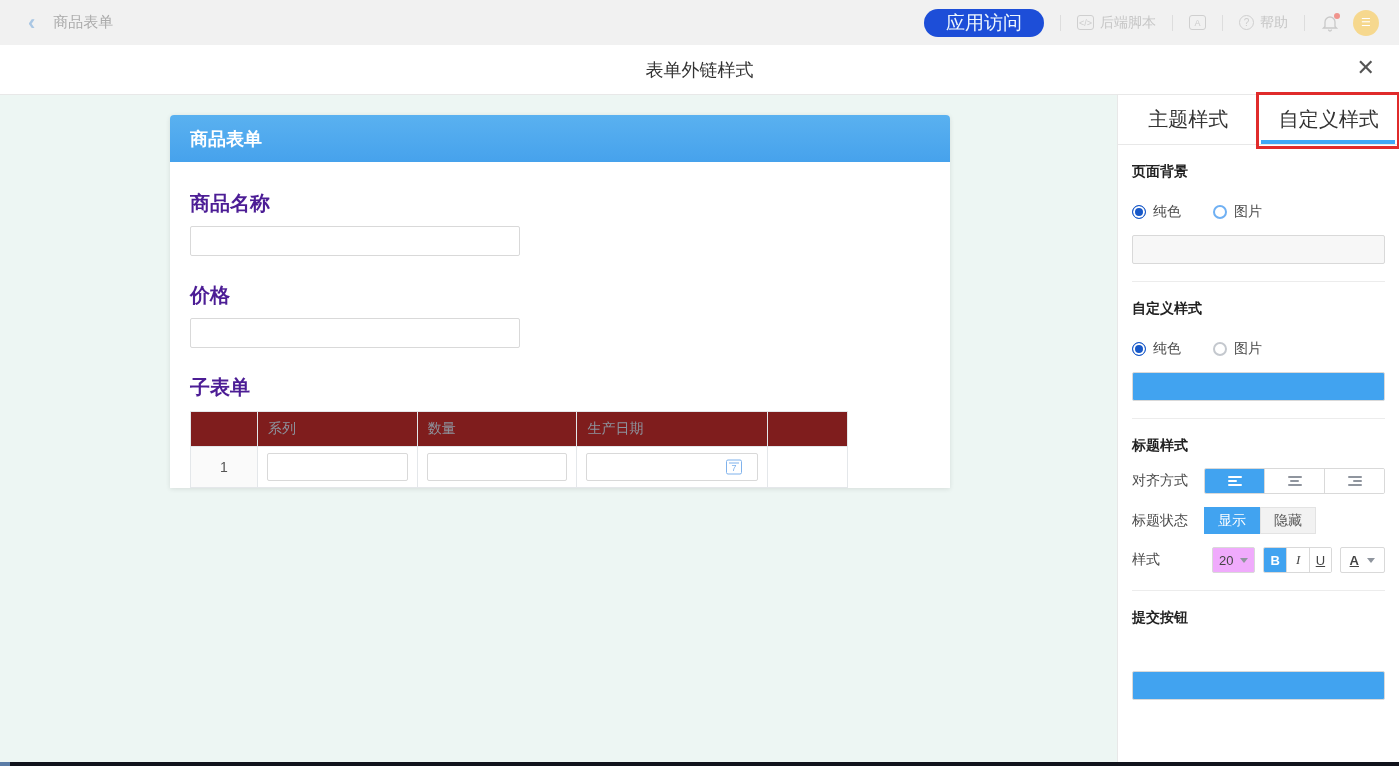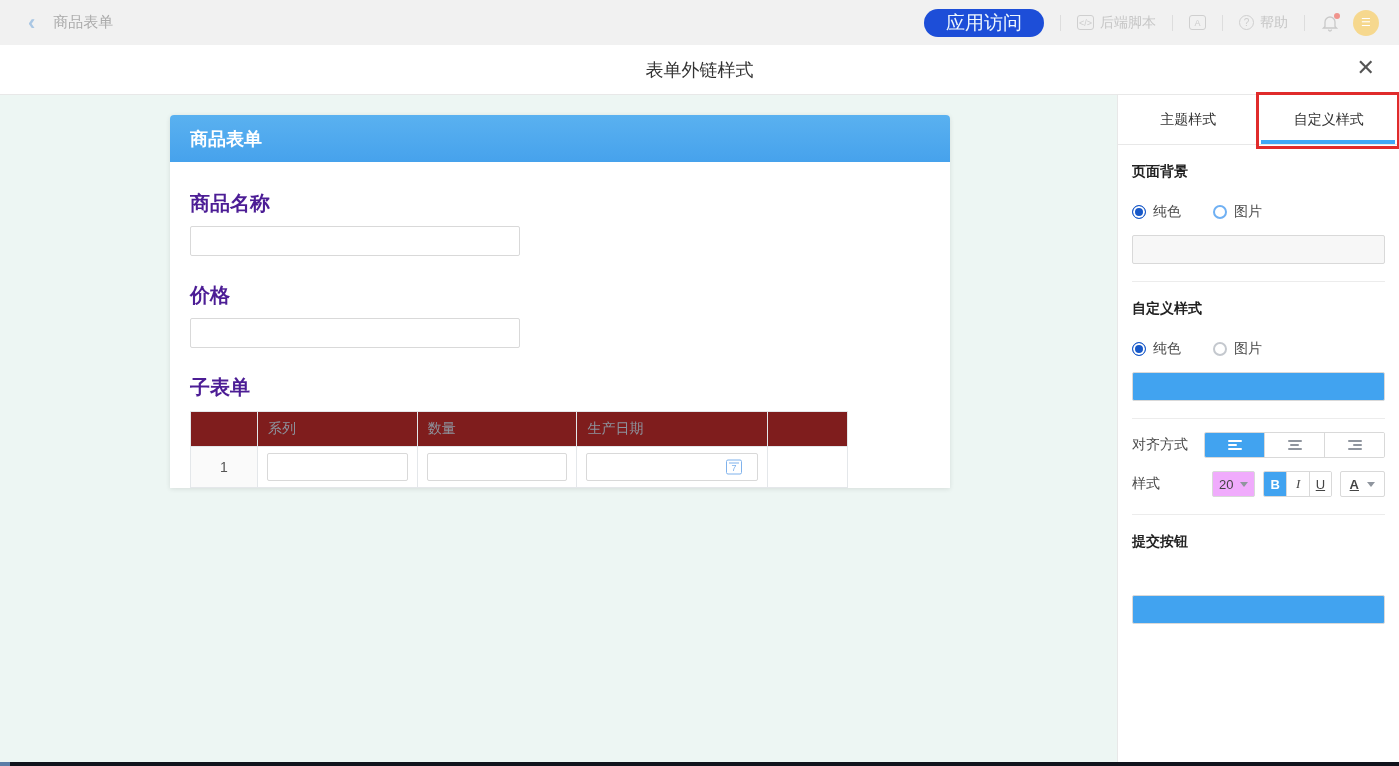--- a/index.html
+++ b/index.html
@@ -79,21 +79,21 @@
   .form-card-footer { margin-top:45px; border-top:1px solid #e8e8e8; height:60px;
     display:flex; align-items:center; justify-content:center; }
   .submit-btn { width:122px; height:33px; border:none; border-radius:3px;
     background:#4babf5; color:#fff; font-size:14px; cursor:pointer; font-family:inherit; }
 
   
   .sidebar { flex:0 0 282px; width:282px; background:#fff;
     border-left:1px solid #e8e8e8; position:relative; }
   .tabs { height:50px; display:flex; border-bottom:1px solid #e8e8e8; }
   .tab { flex:1; display:flex; align-items:center; justify-content:center;
-    font-size:14px; color:#333; cursor:pointer; position:relative; }
+    font-size:20px; color:#333; cursor:pointer; position:relative; }
   .tab.active::after { content:""; position:absolute; left:2px; right:4px;
     bottom:0; height:4px; background:#3fa7f5; }
   .red-box { position:absolute; left:138px; top:-3px; width:144px; height:57px;
     border:3px solid #e02b2b; z-index:6; pointer-events:none; }
 
   .side-sections { padding:0 14px; }
   .sec-title { font-size:14px; font-weight:bold; color:#222; margin-top:18px; }
   .radio-row { display:flex; align-items:center; gap:32px; margin-top:22px; }
   .radio-item { display:flex; align-items:center; gap:7px; font-size:14px;
     color:#4a4a4a; cursor:pointer; }
@@ -281,20 +281,21 @@
             <span>纯色</span>
           </span>
           <span class="radio-item">
             <span class="radio gray-ring"></span>
             <span>图片</span>
           </span>
         </div>
         <div class="swatch" style="background: rgb(65, 163, 240);"></div>
         <div class="sec-divider"></div>
 
+        <div class="sec-title">标题样式</div>
 
         <div class="ctl-row">
           <span class="ctl-label">对齐方式</span>
           <div class="align-group">
             <span class="align-btn active">
               <span class="ali left">
                   <i class="full"></i>
                   <i class="short"></i>
                   <i class="full"></i>
                 </span>
@@ -309,20 +310,27 @@
             <span class="align-btn">
               <span class="ali right">
                   <i class="full"></i>
                   <i class="short"></i>
                   <i class="full"></i>
                 </span>
             </span>
           </div>
         </div>
 
+        <div class="ctl-row">
+          <span class="ctl-label">标题状态</span>
+          <div class="state-group">
+            <span class="state-btn active">显示</span>
+            <span class="state-btn">隐藏</span>
+          </div>
+        </div>
 
         <div class="ctl-row style-row">
           <span class="ctl-label">样式</span>
           <span class="mini-select">
             <span>20</span>
             <span class="caret"></span>
           </span>
           <span class="biu-group">
             <span class="biu-btn b-bold active">B</span>
             <span class="biu-btn b-italic">I</span>

